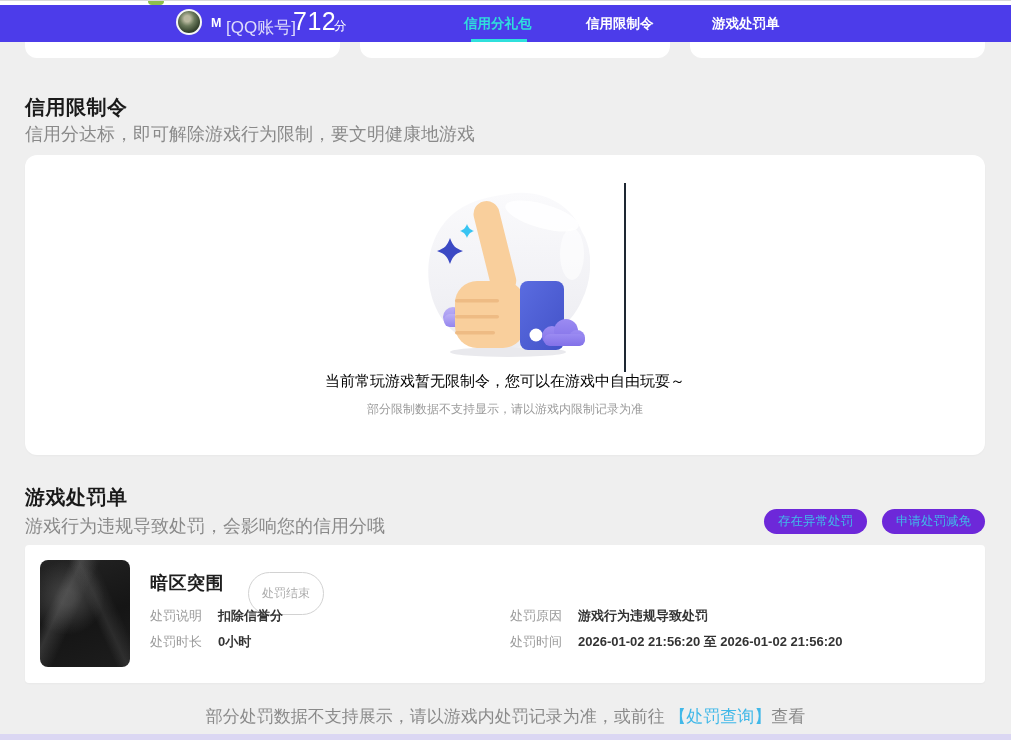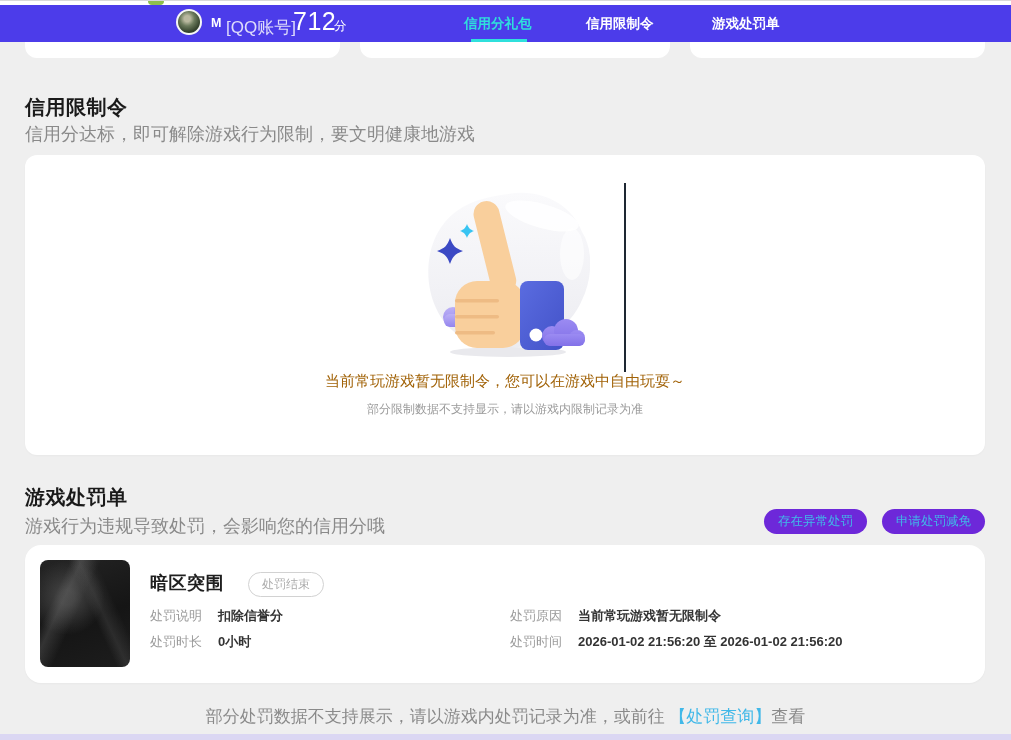--- a/index.html
+++ b/index.html
@@ -35,38 +35,38 @@
   
   .sec-title { position:absolute; left:25px; font-size:20px; font-weight:700; color:#1a1a1a; letter-spacing:.5px; }
   .sec-sub { position:absolute; left:25px; font-size:18px; color:#8a8a8a; }
   .st1 { top:94px; } .ss1 { top:122px; }
   .st2 { top:484px; } .ss2 { top:514px; }
 
   
   .empty-card { position:absolute; left:25px; top:155px; width:960px; height:300px; background:#ffffff; border-radius:12px; box-shadow:0 1px 2px rgba(0,0,0,.03); }
   .vline { position:absolute; left:599px; top:28px; width:2px; height:189px; background:#1e2833; }
   .illus { position:absolute; left:395px; top:33px; width:170px; height:170px; }
-  .empty-main { position:absolute; left:0; top:217px; width:100%; text-align:center; font-size:15px; color:#a16207; }
+  .empty-main { position:absolute; left:0; top:217px; width:100%; text-align:center; font-size:15px; color:#000000; }
   .empty-sub  { position:absolute; left:0; top:246px; width:100%; text-align:center; font-size:12px; color:#9b9b9b; }
 
   
   .pill-group { position:absolute; top:509px; right:26px; display:flex; gap:15px; }
   .pill { background:#6d28d9; color:#41b8e8; font-size:12.5px; line-height:1; padding:6px 14px; border-radius:13px; border:none; cursor:pointer; white-space:nowrap; font-family:inherit; }
 
   
-  .pen-card { position:absolute; left:25px; top:545px; width:960px; height:138px; background:#ffffff; border-radius:16px; box-shadow:0 1px 2px rgba(0,0,0,.03); }
+  .pen-card { position:absolute; left:25px; top:545px; width:960px; height:138px; background:#ffffff; border-radius:4px; box-shadow:0 1px 2px rgba(0,0,0,.03); }
   .game-thumb { position:absolute; left:15px; top:15px; width:90px; height:107px; border-radius:8px;
     background:
       radial-gradient(circle at 30% 35%, rgba(110,110,110,.45) 0 8%, transparent 40%),
       linear-gradient(115deg, transparent 22%, rgba(120,120,120,.30) 30%, transparent 44%),
       linear-gradient(65deg, transparent 55%, rgba(95,95,95,.28) 63%, transparent 75%),
       linear-gradient(160deg, #242424 0%, #151515 55%, #1d1d1d 100%);
   }
   .game-title { position:absolute; left:125px; top:26px; font-size:18px; font-weight:700; color:#1f1f1f; letter-spacing:.5px; }
-  .status-badge { position:absolute; left:223px; top:27px; font-size:12px; color:#ababab; border:1px solid #d2d2d2; border-radius:999px; padding:3px 13px; background:#fff; }
+  .status-badge { position:absolute; left:223px; top:27px; font-size:12px; color:#ababab; border:1px solid #d2d2d2; border-radius:999px; padding:12px 13px; background:#fff; }
   .field { position:absolute; display:flex; align-items:baseline; white-space:nowrap;text-align:center; }
   .flabel { font-size:13px; color:#9a9a9a; margin-right:16px; }
   .fvalue { font-size:13px; font-weight:700; color:#333333; }
   .f-r0c0 { left:125px; top:62px; } .f-r0c1 { left:485px; top:62px; }
   .f-r1c0 { left:125px; top:88px; } .f-r1c1 { left:485px; top:88px; }
 
   
   .foot { position:absolute; left:0; top:705px; width:100%; text-align:center; font-size:17px; color:#8a8a8a; }
   .foot a { color:#41b8e8; text-decoration:none; cursor:pointer; }
   .bottom-strip { position:absolute; left:0; top:734px; width:1011px; height:6px; background:#dbd7f3; }
@@ -164,21 +164,21 @@
     <div class="game-thumb"></div>
     <div class="game-title">暗区突围</div>
     <div class="status-badge">处罚结束</div>
 
     <div class="field f-r0c0">
       <span class="flabel">处罚说明</span>
       <span class="fvalue">扣除信誉分</span>
     </div>
     <div class="field f-r0c1">
       <span class="flabel">处罚原因</span>
-      <span class="fvalue">当前常玩游戏暂无限制令</span>
+      <span class="fvalue">游戏行为违规导致处罚</span>
     </div>
     <div class="field f-r1c0">
       <span class="flabel">处罚时长</span>
       <span class="fvalue">0小时</span>
     </div>
     <div class="field f-r1c1">
       <span class="flabel">处罚时间</span>
       <span class="fvalue">2026-01-02 21:56:20 至 2026-01-02 21:56:20</span>
     </div>
   </div>

